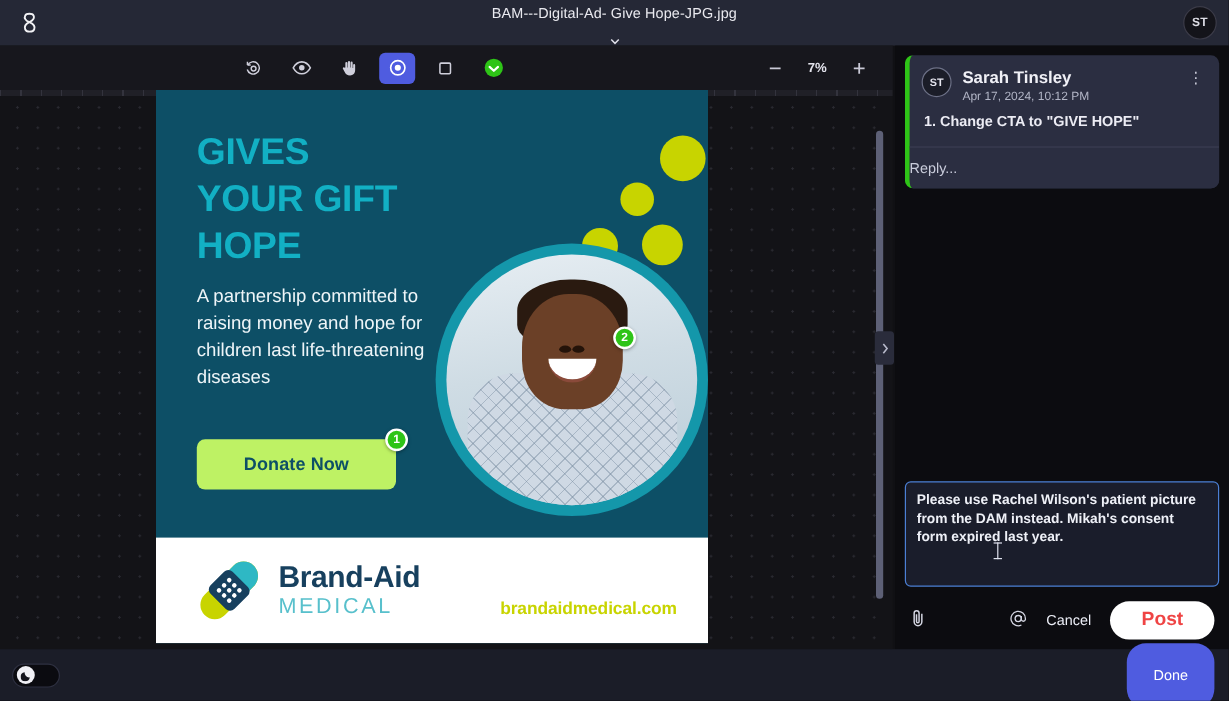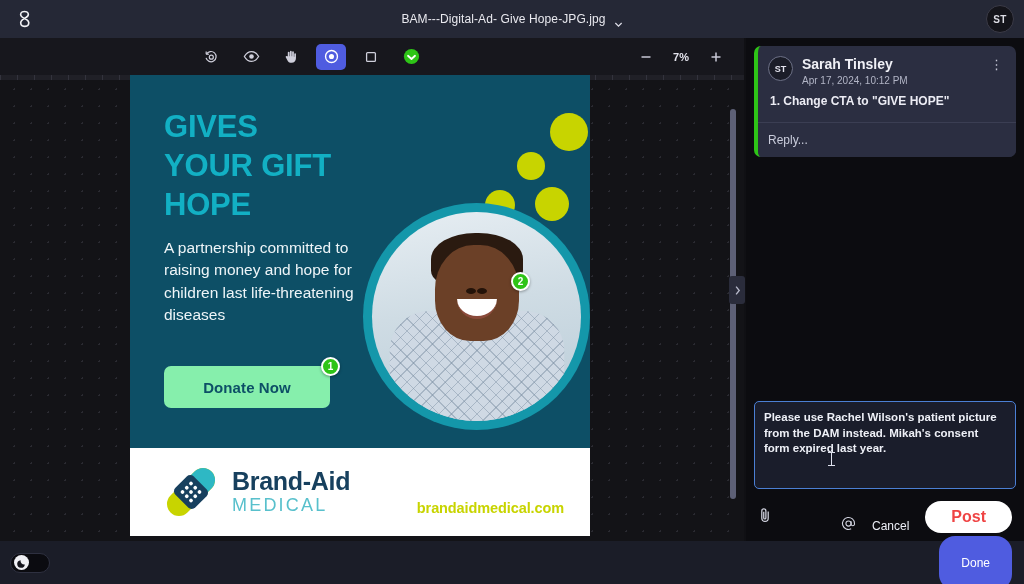--- a/index.html
+++ b/index.html
@@ -17,20 +17,21 @@
     background: #252836; display: flex; align-items: center;
   }
   .brand-logo {
     width: 48px; height: 38px; display: flex; align-items: center; justify-content: center;
     color: #f2f2f5;
   }
   .topbar-title {
     position: absolute; left: 0; right: 0; top: 0; height: 38px;
     display: flex; align-items: center; justify-content: center; gap: 8px;
     pointer-events: none;
+    flex-direction: column;
   }
   .topbar-title .tname {
     font-size: 12px; color: #e9e9ef; letter-spacing: .1px; font-weight: 400;
   }
   .caret-d { width: 9px; height: 9px; pointer-events: auto; }
   .avatar-top {
     position: absolute; right: 10px; top: 5px;
     width: 28px; height: 28px; border-radius: 50%;
     background: #14141a; border: 1px solid #3b3b48;
     display: flex; align-items: center; justify-content: center;
@@ -89,21 +90,21 @@
     position: absolute; left: 34px; top: 32px;
     font-size: 31px; line-height: 1.26; font-weight: 700;
     color: #12b0c4; letter-spacing: -.2px;
   }
   .subcopy {
     position: absolute; left: 34px; top: 162px; width: 200px;
     font-size: 15.5px; line-height: 1.44; color: #eef5f8; font-weight: 400;
   }
   .cta-wrap { position: absolute; left: 34px; top: 291px; }
   .cta-btn {
-    width: 166px; height: 42px; background: #86efac; border-radius: 7px;
+    width: 166px; height: 42px; background: #bef264; border-radius: 7px;
     display: flex; align-items: center; justify-content: center;
     color: #0d4f66; font-size: 15px; font-weight: 700; letter-spacing: .1px;
   }
   .pin {
     position: absolute; width: 19px; height: 19px; border-radius: 50%;
     background: #2ec417; border: 2px solid #ffffff;
     display: flex; align-items: center; justify-content: center;
     color: #ffffff; font-size: 10px; font-weight: 700;
     box-shadow: 0 1px 3px rgba(0,0,0,.35);
   }
@@ -194,21 +195,21 @@
     font-size: 9px; font-weight: 700; color: #e4e4ee; flex: none;
   }
   .cc-meta { margin-left: 9px; flex: 1; }
   .cc-name { font-size: 14px; font-weight: 700; color: #f0f0f6; line-height: 1.25; }
   .cc-date { font-size: 10px; color: #b2b5c6; margin-top: 1px; }
   .cc-kebab { color: #c4c6d4; font-size: 13px; line-height: 1; padding: 2px 3px; letter-spacing: 0; }
   .cc-body {
     padding: 5px 12px 13px 12px; font-size: 12px; font-weight: 700; color: #ececf4; line-height: 1.35;
   }
   .cc-reply {
-    border-top: 1px solid #3b3e53; padding: 10px 10px;
+    border-top: 1px solid #3b3e53; padding: 10px 0;
     font-size: 12px; color: #c9ccdb; background: #2b2e41;
   }
 
   
   .composer { position: absolute; left: 8px; right: 8px; bottom: 8px; }
   .composer-box {
     height: 88px; background: #1a1d2b; border: 1px solid #4b7fd4; border-radius: 5px;
     padding: 8px 9px; font-size: 11.5px; font-weight: 700; color: #eef0f7; line-height: 1.35;
     position: relative; overflow: hidden;
   }
@@ -216,21 +217,21 @@
     position: absolute; left: 76px; top: 50px; width: 1px; height: 14px; background: #dfe2ee;
   }
   .text-caret::before, .text-caret::after {
     content: ""; position: absolute; left: -3px; width: 7px; height: 1px; background: #dfe2ee;
   }
   .text-caret::before { top: 0; } .text-caret::after { bottom: 0; }
   .composer-actions {
     display: flex; align-items: center; margin-top: 12px; padding: 0 4px;
   }
   .ca-left { display: flex; align-items: center; gap: 14px; color: #d4d6e2; }
-  .ca-right { margin-left: auto; display: flex; align-items: flex-end; gap: 16px; }
+  .ca-right { margin-left: auto; display: flex; align-items: center; gap: 16px; }
   .btn-cancel { font-size: 12px; color: #eceef6; font-weight: 400; }
   .btn-post {
     background: #ffffff; color: #ef4444; font-size: 16px; font-weight: 700;
     padding: 7px 26px; border-radius: 16px; border: none;
     font-family: "Liberation Sans", sans-serif;
   }
   .at-ic { color: #d4d6e2; font-size: 15px; line-height: 1; }
 
   
   .bottombar {

